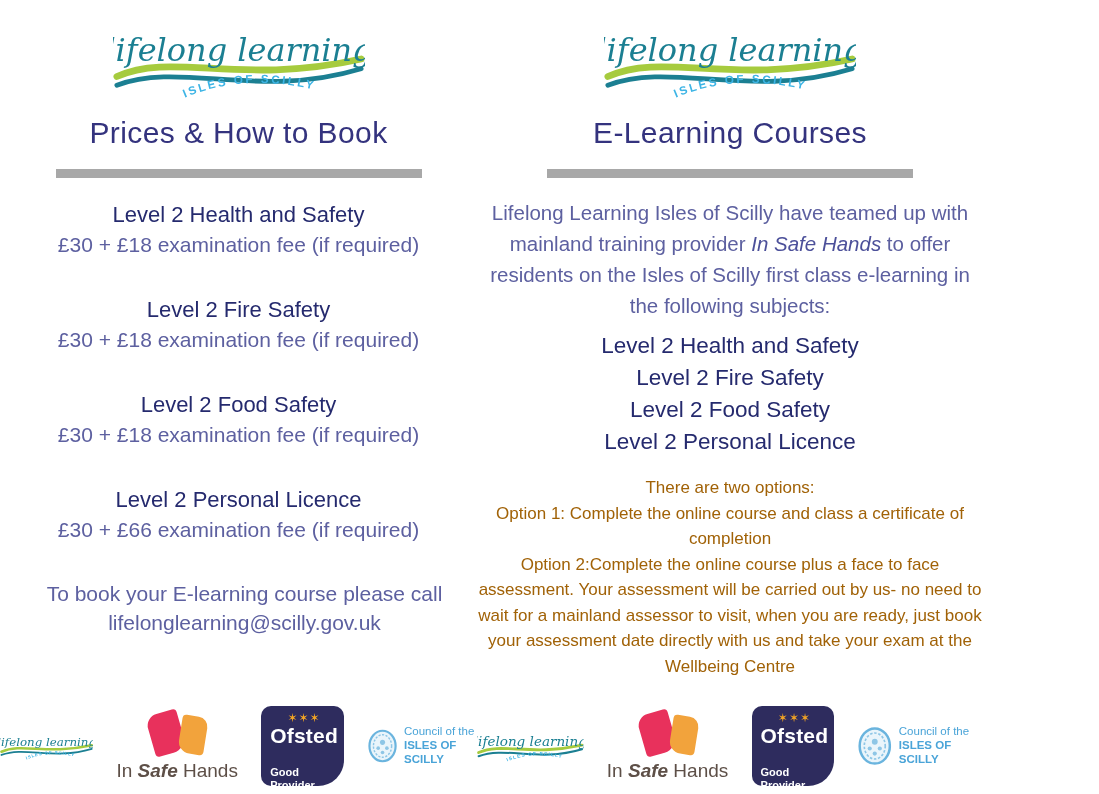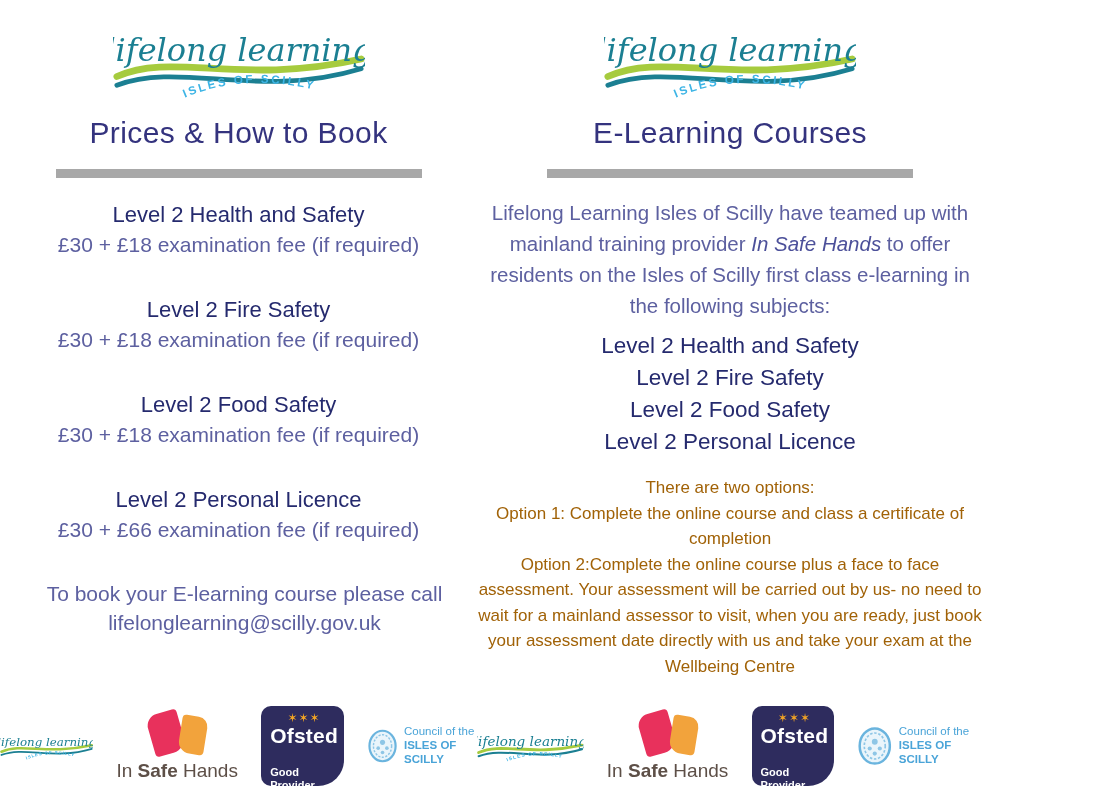--- a/index.html
+++ b/index.html
@@ -31,21 +31,21 @@
 
   
   .footer-logos { position:absolute; bottom:8px; left:0; right:0; display:flex; align-items:center; justify-content:center; gap:24px; }
   .logo-small { width:120px; height:48px; }
 
   .ish-logo { display:flex; flex-direction:column; align-items:center; width:120px; }
   .ish-shapes { position:relative; width:70px; height:48px; }
   .ish-shape-pink { position:absolute; left:8px; top:2px; width:32px; height:42px; background:#e8315c; border-radius:12px 4px 14px 4px; transform:rotate(-16deg); }
   .ish-shape-orange { position:absolute; left:38px; top:6px; width:26px; height:38px; background:#f2a33c; border-radius:4px 10px 4px 12px; transform:rotate(9deg); }
   .ish-text { margin-top:2px; font-size:19px; color:#5d4f47; font-weight:400; white-space:nowrap; }
-  .ish-text b { font-weight:700; }
+  .ish-text b { font-weight:700;font-style:italic; }
 
   .ofsted-logo { width:86px; height:80px; background:#2e2c5e; border-radius:10px 10px 26px 10px; padding:6px 6px 6px 9px; text-align:left; color:#ffffff; }
   .ofsted-stars { font-size:12px; color:#f5a623; letter-spacing:1px; line-height:12px; text-align:center; }
   .ofsted-name { font-size:21px; font-weight:700; line-height:24px; letter-spacing:0.2px; }
   .ofsted-sub { font-size:11px; font-weight:700; line-height:13px; margin-top:18px; }
 
   .council-logo { display:flex; align-items:flex-start; gap:7px; }
   .council-seal { width:38px; height:44px; }
   .council-text { text-align:left; color:#4aa4d8; }
   .council-line1 { font-size:11.5px; font-weight:400; line-height:14px; }

